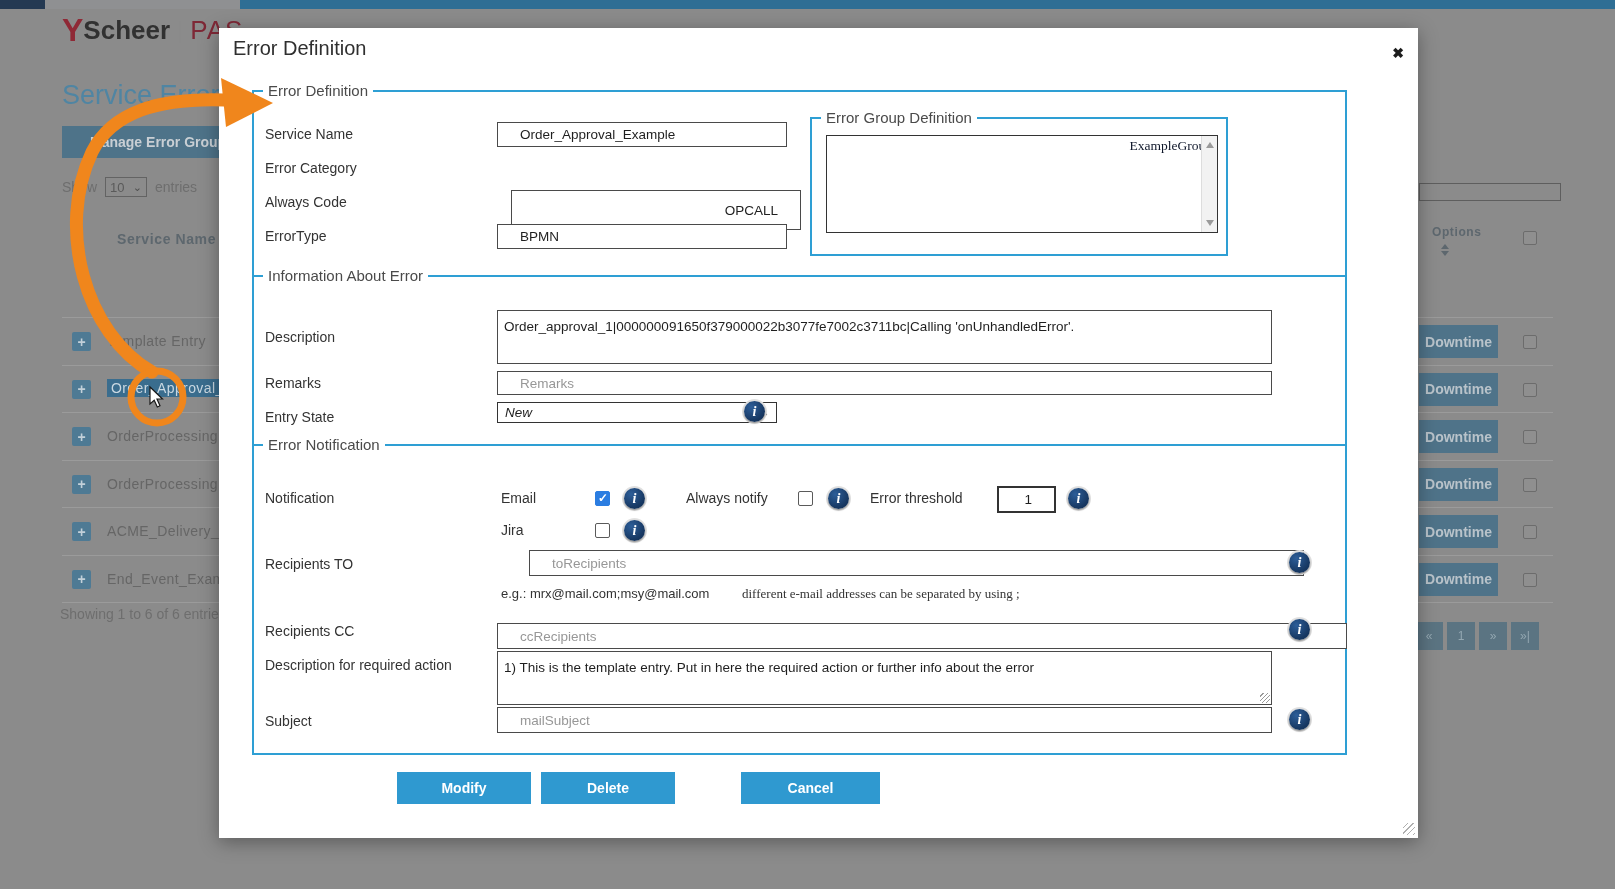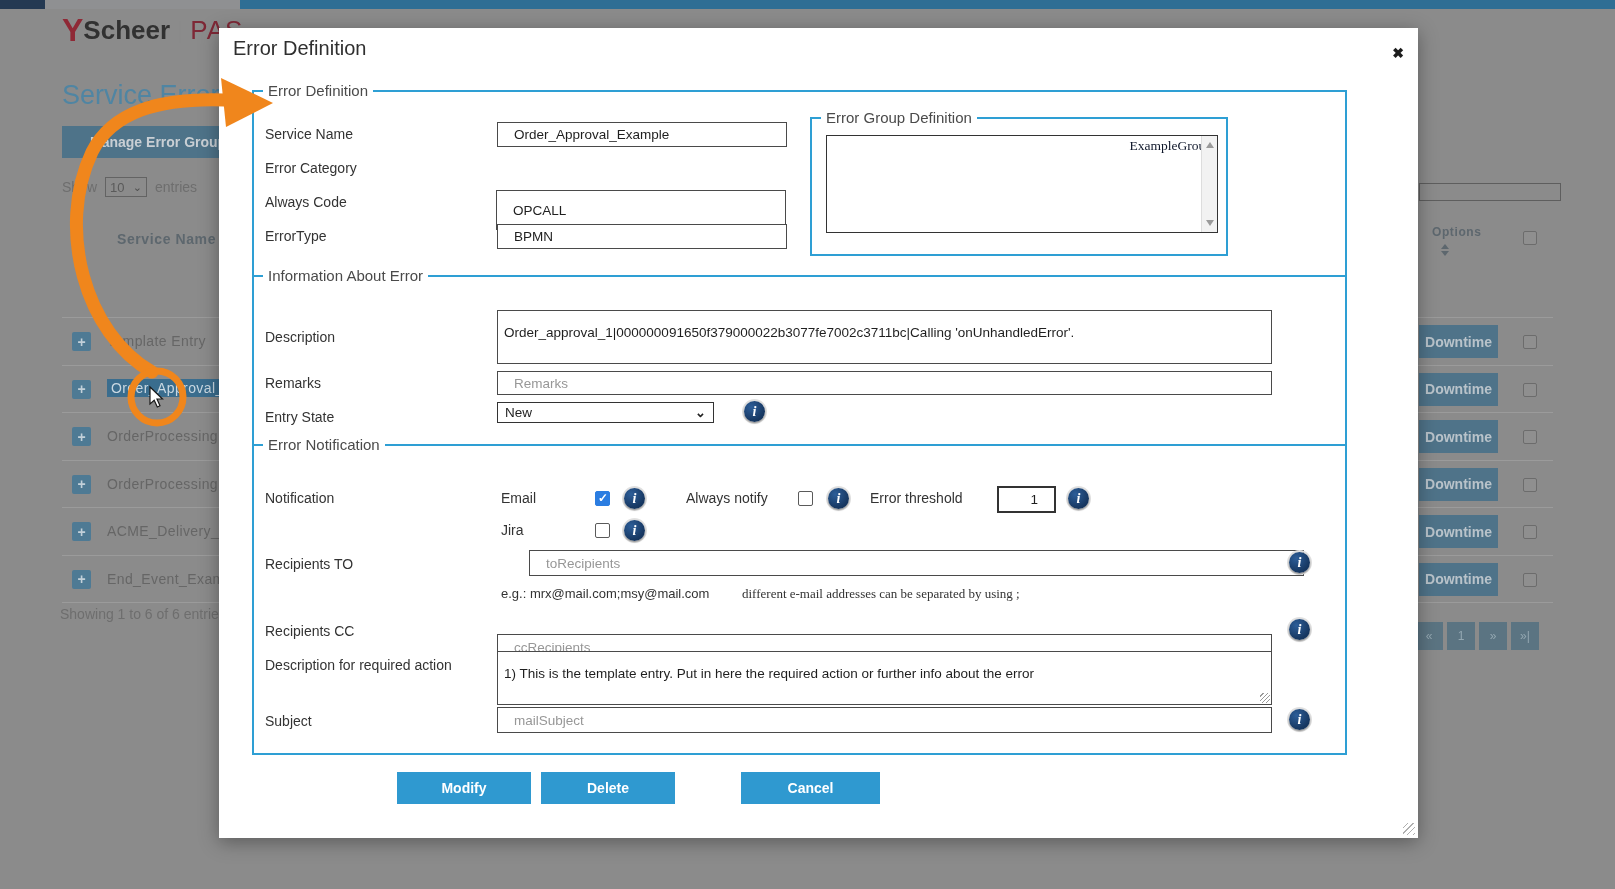--- a/index.html
+++ b/index.html
@@ -75,23 +75,23 @@
 
   .fs { position:absolute; left:33px; width:1095px; border:2px solid #2e9fd4; border-bottom:none; }
   .fs-legend { position:absolute; top:-10px; left:9px; background:#ffffff; padding:0 5px;
     font-size:15px; color:#4a4a4a; }
   #fs-def  { top:62px;  height:185px; }
   #fs-info { top:247px; height:169px; }
   #fs-noti { top:416px; height:311px; border-bottom:2px solid #2e9fd4; }
 
   .f-label { position:absolute; font-size:14px; color:#333333; }
   .t-input { position:absolute; border:1px solid #4a4a4a; background:#fff; font-size:13.5px; color:#1f1f1f;
-    padding:0 16px; font-family:"Liberation Sans", sans-serif; }
+    padding:0 22px; font-family:"Liberation Sans", sans-serif; }
   .t-input::placeholder { color:#979797; }
-  textarea.t-input { resize:none; padding:14px 6px; line-height:16px; }
+  textarea.t-input { resize:none; padding:8px 6px; line-height:16px; }
 
   
   .fs-group { position:absolute; left:556px; top:25px; width:418px; height:139px; border:2px solid #2e9fd4;text-align:right; }
   .listbox { position:absolute; left:14px; top:16px; width:392px; height:98px; border:1px solid #333; background:#fff; }
   .listbox-item { font-size:13.5px; color:#0f172a; padding:2px 5px;font-family:Liberation Serif, serif; }
   .lb-scroll { position:absolute; right:0; top:0; width:16px; height:96px; background:#f2f2f2; border-left:1px solid #ddd; }
   .lb-up, .lb-dn { position:absolute; left:4px; width:0; height:0; border-left:4px solid transparent; border-right:4px solid transparent; }
   .lb-up { top:6px; border-bottom:6px solid #9a9a9a; }
   .lb-dn { bottom:6px; border-top:6px solid #9a9a9a; }
 
@@ -223,21 +223,21 @@
 
     <div class="fs" id="fs-def">
       <span class="fs-legend">Error Definition</span>
 
       <span class="f-label" style="left:11px; top:34px;">Service Name</span>
       <input class="t-input" style="left: 243px; top: 30px; width: 290px; height: 25px;" value="Order_Approval_Example">
 
       <span class="f-label" style="left:11px; top:68px;">Error Category</span>
 
       <span class="f-label" style="left:11px; top:102px;">Always Code</span>
-      <input class="t-input" style="left: 242px; top: 98px; width: 290px; height: 40px;" value="OPCALL">
+      <input class="t-input" style="left: 257px; top: 98px; width: 290px; height: 40px; text-align: right;" value="OPCALL">
 
       <span class="f-label" style="left:11px; top:136px;">ErrorType</span>
       <input class="t-input" style="left: 243px; top: 132px; width: 290px; height: 25px;" value="BPMN">
 
       <div class="fs-group">
         <span class="fs-legend">Error Group Definition</span>
         <div class="listbox">
           <div class="listbox-item">ExampleGroup</div>
           <div class="lb-scroll">
             <div class="lb-up"></div>
@@ -250,21 +250,21 @@
     <div class="fs" id="fs-info">
       <span class="fs-legend">Information About Error</span>
 
       <span class="f-label" style="left:11px; top:52px;">Description</span>
       <textarea class="t-input" style="left: 243px; top: 33px; width: 775px; height: 54px;">Order_approval_1|000000091650f379000022b3077fe7002c3711bc|Calling 'onUnhandledError'.</textarea>
 
       <span class="f-label" style="left:11px; top:98px;">Remarks</span>
       <input class="t-input" style="left: 243px; top: 94px; width: 775px; height: 24px;" placeholder="Remarks">
 
       <span class="f-label" style="left:11px; top:132px;">Entry State</span>
-      <div class="f-select" style="left:243px; top:125px; width:217px; height:21px;">
+      <div class="f-select" style="left:243px; top:125px; width:280px; height:21px;font-style:italic;">
         <span>New</span>
         <span class="chev">⌄</span>
       </div>
       <span class="info-icon" style="left:490px; top:124px;">i</span>
     </div>
 
     <div class="fs" id="fs-noti">
       <span class="fs-legend">Error Notification</span>
 
       <span class="f-label" style="left:11px; top:44px;">Notification</span>
@@ -286,21 +286,21 @@
       <span class="info-icon" style="left:370px; top:74px;">i</span>
 
       <span class="f-label" style="left:11px; top:110px;">Recipients TO</span>
       <input class="t-input" style="left: 243px; top: 104px; width: 775px; height: 26px; margin-left: 32px;" placeholder="toRecipients">
       <span class="info-icon" style="left:1035px; top:106px;">i</span>
 
       <span class="hint" style="left:247px; top:140px;">e.g.: mrx@mail.com;msy@mail.com</span>
       <span class="hint" style="left:488px; top:140px;font-family:Liberation Serif, serif;">different e-mail addresses can be separated by using ;</span>
 
       <span class="f-label" style="left:11px; top:177px;">Recipients CC</span>
-      <input class="t-input" style="left: 243px; top: 188px; width: 775px; height: 26px;" placeholder="ccRecipients">
+      <input class="t-input" style="left: 243px; top: 177px; width: 850px; height: 26px;" placeholder="ccRecipients">
       <span class="info-icon" style="left:1035px; top:173px;">i</span>
 
       <span class="f-label" style="left:11px; top:211px;">Description for required action</span>
       <textarea class="t-input" style="left: 243px; top: 205px; width: 775px; height: 54px;">1) This is the template entry. Put in here the required action or further info about the error</textarea>
       <span class="ta-handle" style="left:1006px; top:247px;"></span>
 
       <span class="f-label" style="left:11px; top:267px;">Subject</span>
       <input class="t-input" style="left: 243px; top: 261px; width: 775px; height: 26px;" placeholder="mailSubject">
       <span class="info-icon" style="left:1035px; top:263px;">i</span>
     </div>

